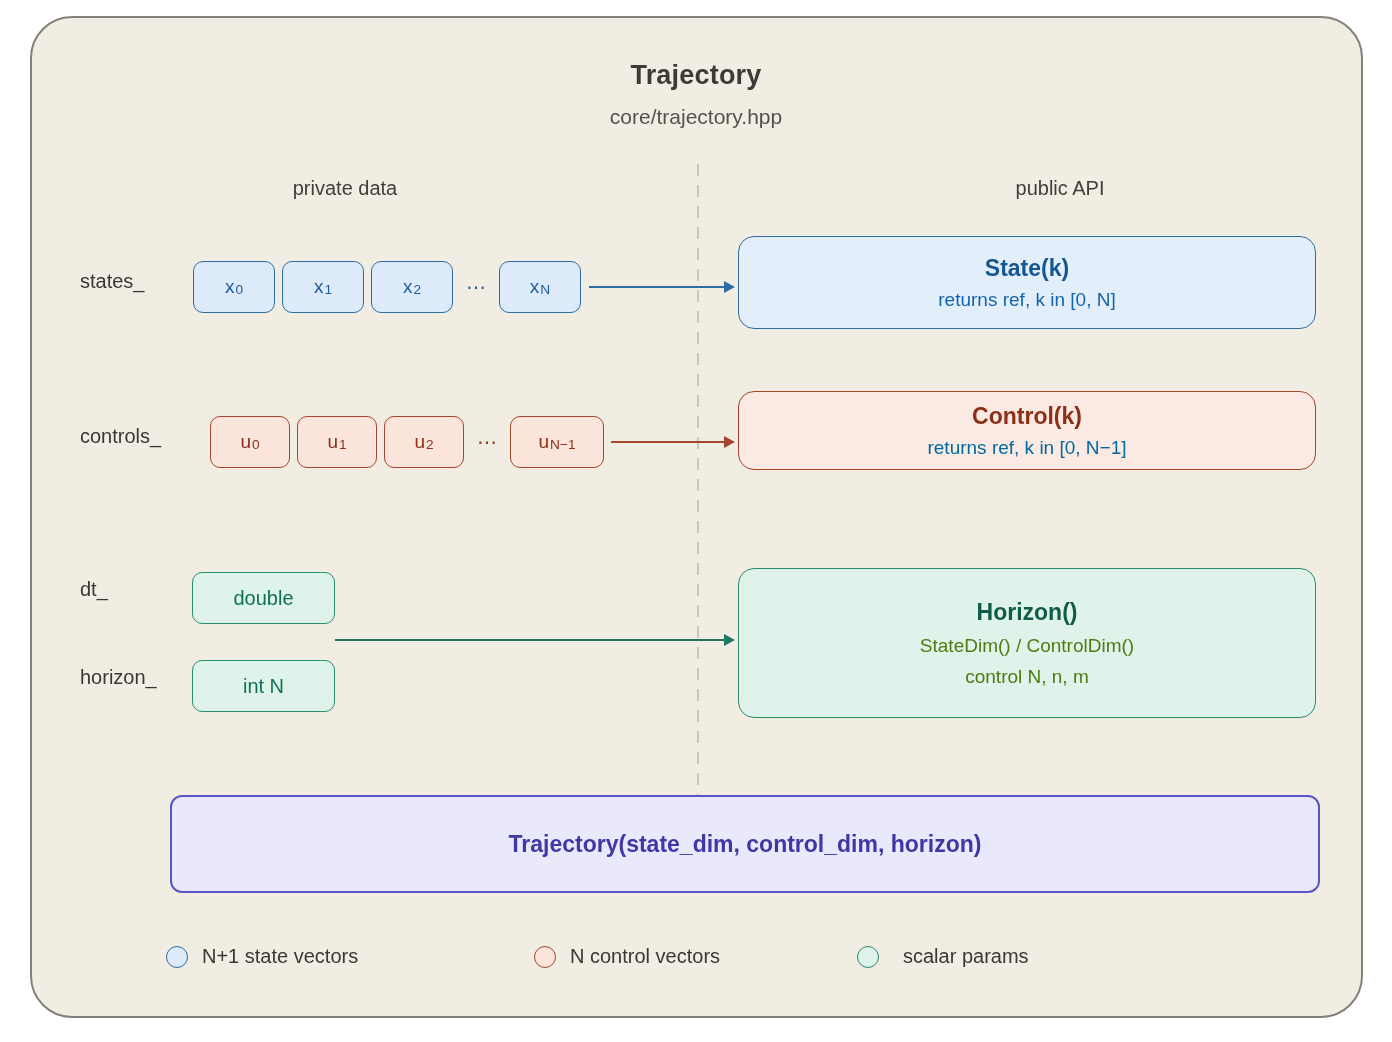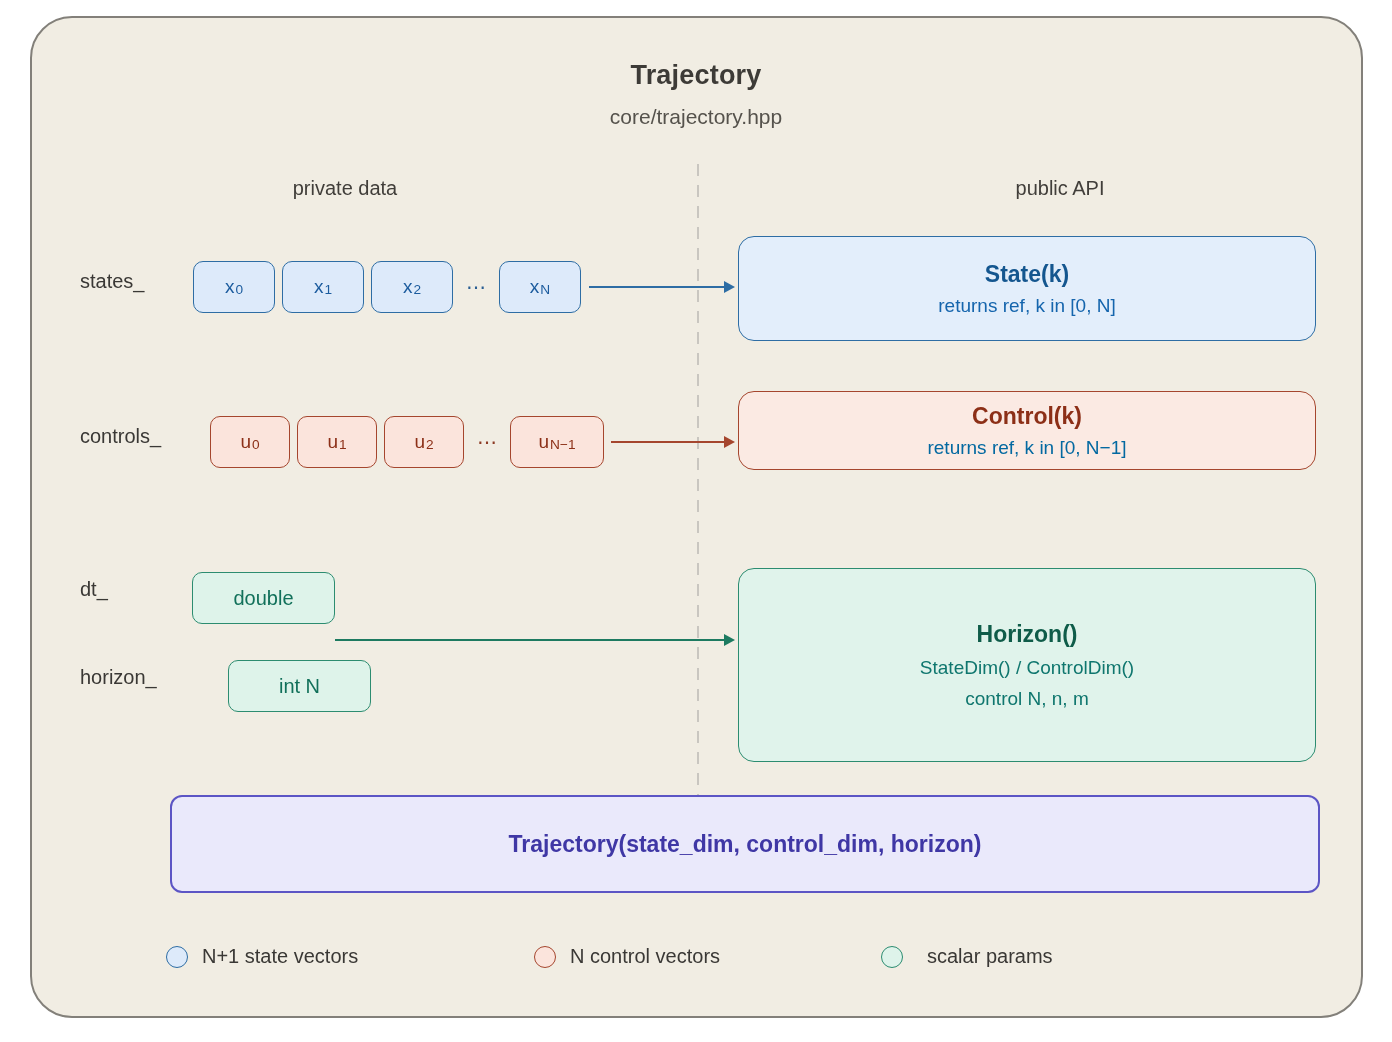--- a/index.html
+++ b/index.html
@@ -56,29 +56,29 @@
                border-top:6px solid transparent;border-bottom:6px solid transparent;}
   .arrow.blue{background:var(--state-border);}
   .arrow.blue:after{border-left:11px solid var(--state-border);}
   .arrow.red{background:var(--control-border);}
   .arrow.red:after{border-left:11px solid var(--control-border);}
   .arrow.green{background:#1d7a60;}
   .arrow.green:after{border-left:11px solid #1d7a60;}
   .api-box{width:578px;border-radius:16px;display:flex;flex-direction:column;align-items:center;justify-content:center;gap:7px;}
   .api-box .api-title{font-size:23px;font-weight:bold;}
   .api-box .api-desc{font-size:19px;}
-  .api-state{background:var(--state-fill-light);border:1.6px solid var(--state-border);height:105px;}
+  .api-state{background:var(--state-fill-light);border:1.6px solid var(--state-border);height:93px;}
   .api-state .api-title{color:var(--state-text);}
   .api-state .api-desc{color:#1565ad;}
   .api-control{background:var(--control-fill-light);border:1.6px solid var(--control-border);height:79px;}
   .api-control .api-title{color:var(--control-text);}
   .api-control .api-desc{color:#0369a1;}
-  .api-scalar{background:#e0f3eb;border:1.6px solid var(--scalar-border);height:194px;gap:9px;}
+  .api-scalar{background:#e0f3eb;border:1.6px solid var(--scalar-border);height:150px;gap:9px;}
   .api-scalar .api-title{color:#0f5c49;}
-  .api-scalar .api-desc{color:#0f766e;}
+  .api-scalar .api-desc{color:#4d7c0f;}
   .ctor{left:170px;top:795px;width:1150px;height:98px;background:var(--ctor-fill);
         border:2px solid var(--ctor-border);border-radius:12px;
         display:flex;align-items:center;justify-content:center;gap:6px;}
   .ctor .ctor-title{font-size:23px;font-weight:bold;color:var(--ctor-text);}
   .ctor .ctor-desc{font-size:19px;color:var(--ctor-sub);}
   .legend-item{display:flex;align-items:center;gap:14px;top:945px;}
   .legend-swatch{width:22px;height:22px;border-radius:50%;}
   .legend-swatch.state{background:var(--state-fill);border:1.6px solid var(--state-border);}
   .legend-swatch.control{background:var(--control-fill);border:1.6px solid var(--control-border);}
   .legend-swatch.scalar{background:var(--scalar-fill);border:1.6px solid var(--scalar-border);}
@@ -145,37 +145,37 @@
     </div>
   <div class="abs arrow red" style="left:611px;top:441px;width:122px;"></div>
   <div class="abs api-box api-control" style="left:738px;top:391px;">
     <div class="api-title">Control(k)</div>
     <div class="api-desc">returns ref, k in [0, N−1]</div>
   </div>
 
   <div class="abs row-label" style="left:80px;top:578px;">dt_</div>
   <div class="abs cell scalar" style="left:192px;top:572px;">double</div>
   <div class="abs row-label" style="left:80px;top:666px;">horizon_</div>
-  <div class="abs cell scalar" style="left:192px;top:660px;margin-left:36px;">int N</div>
+  <div class="abs cell scalar" style="left:192px;top:660px;">int N</div>
   <div class="abs arrow green" style="left:335px;top:639px;width:398px;"></div>
   <div class="abs api-box api-scalar" style="left:738px;top:568px;">
     <div class="api-title">Horizon()</div>
     <div class="api-desc">StateDim() / ControlDim()</div>
     <div class="api-desc">control N, n, m</div>
   </div>
 
   <div class="abs ctor">
     <div class="ctor-title">Trajectory(state_dim, control_dim, horizon)</div>
   </div>
 
   <div class="abs legend-item" style="left:166px;">
     <span class="legend-swatch state"></span>
     <span class="legend-label">N+1 state vectors</span>
   </div>
   <div class="abs legend-item" style="left:534px;">
     <span class="legend-swatch control"></span>
     <span class="legend-label">N control vectors</span>
   </div>
-  <div class="abs legend-item" style="left:881px;gap:24px;">
+  <div class="abs legend-item" style="left:857px;gap:24px;">
     <span class="legend-swatch scalar"></span>
     <span class="legend-label">scalar params</span>
   </div>
 </div>
 
 </body></html>

